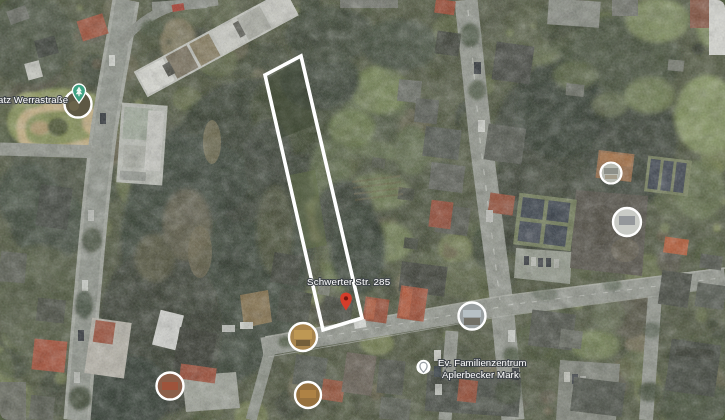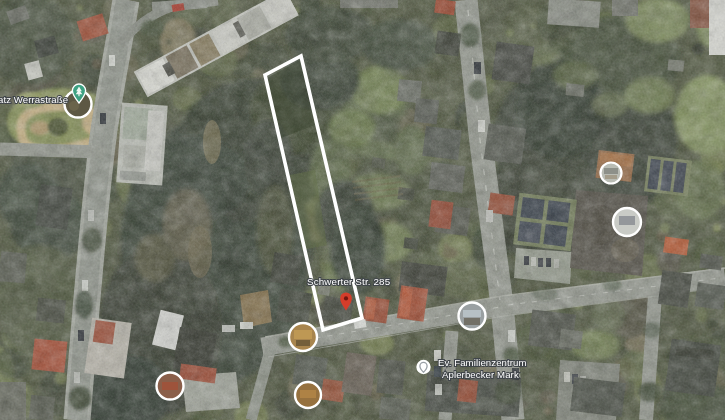--- a/index.html
+++ b/index.html
@@ -1,16 +1,16 @@
 <!DOCTYPE html>
 <html><head>
 <meta charset="utf-8">
 <style>
 html,body{margin:0;padding:0;background:#556045;}
-#map{position:relative;width:725px;height:420px;overflow:hidden;font-family:"Liberation Sans",sans-serif;}
+#map{position:relative;width:725px;height:420px;overflow:hidden;font-family:"Liberation Sans",sans-serif;border-radius:8px;}
 </style>
 </head>
 <body>
 
 <div id="map">
 <svg width="725" height="420" viewBox="0 0 725 420">
 <defs>
 <filter id="grain" x="0" y="0" width="100%" height="100%">
 <feTurbulence type="fractalNoise" baseFrequency="0.5" numOctaves="3" stitchTiles="stitch" result="t"></feTurbulence>
 <feColorMatrix in="t" type="saturate" values="0"></feColorMatrix>

